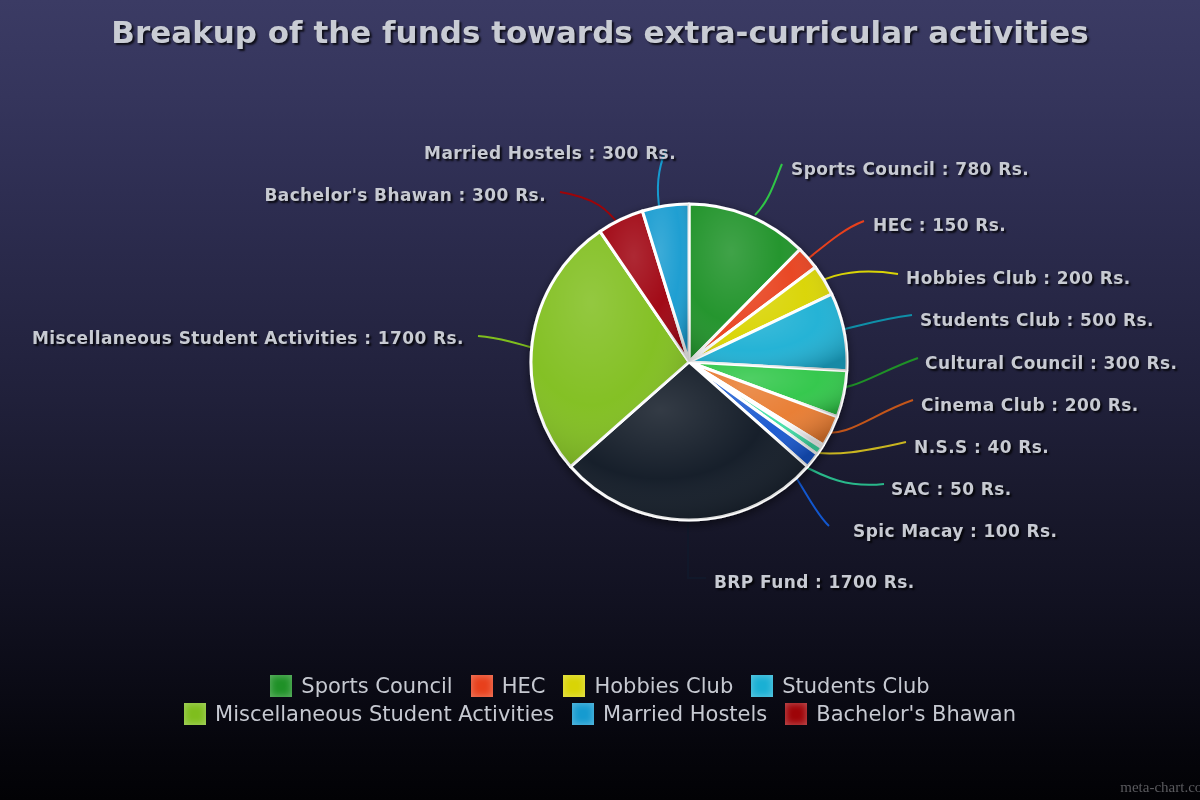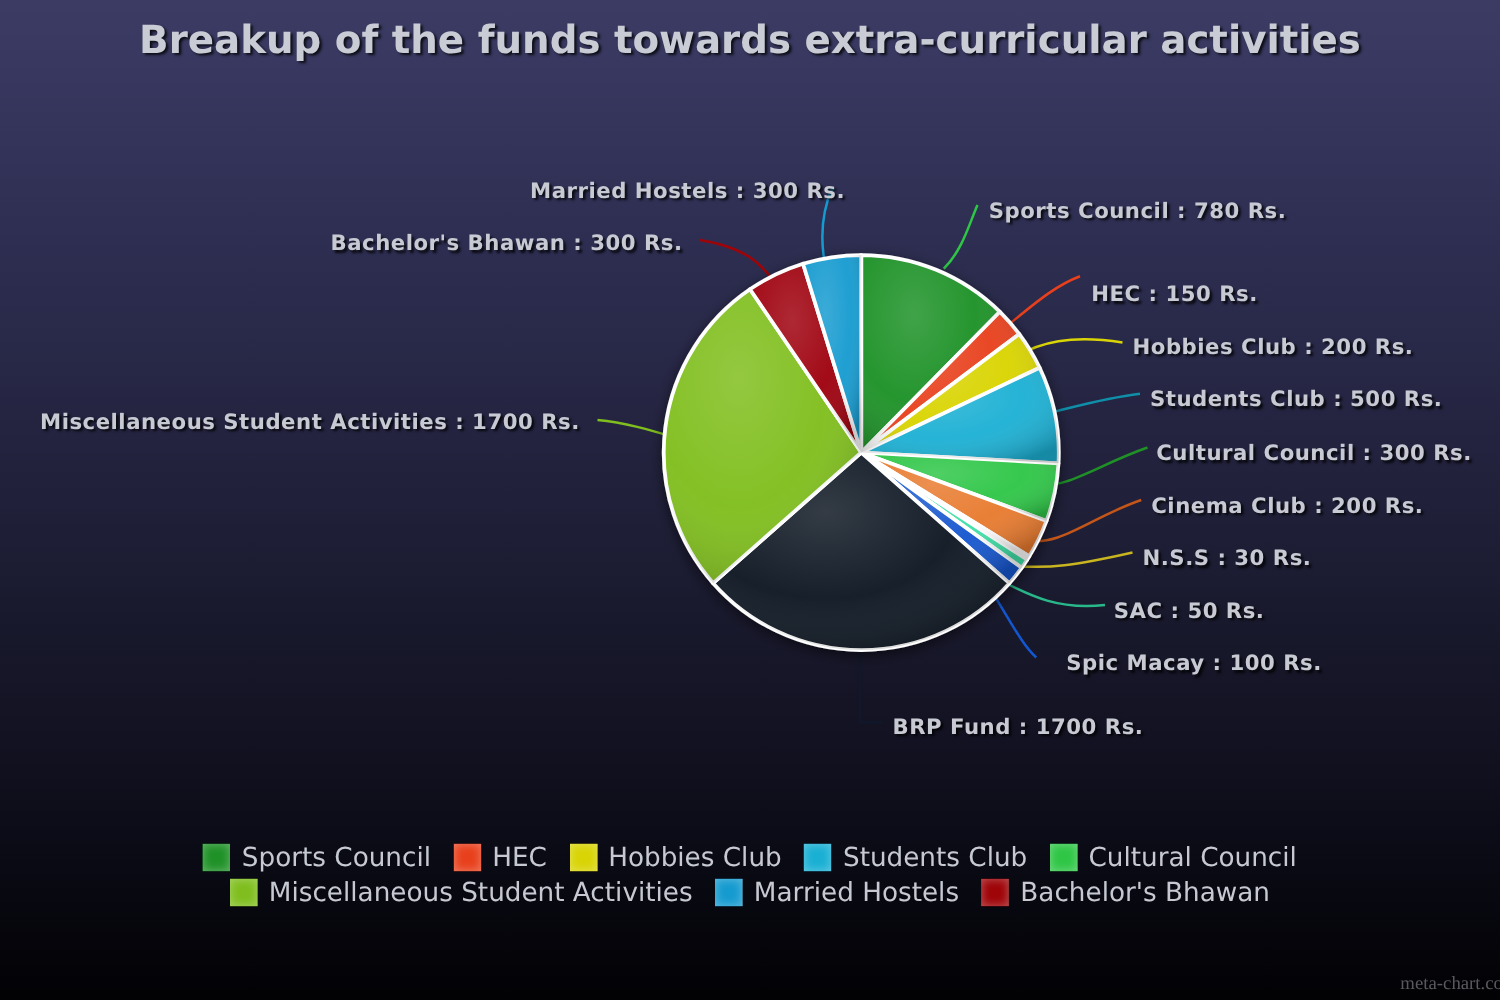--- a/index.html
+++ b/index.html
@@ -161,26 +161,26 @@
         <path d="M 689 362 L 599.9954308259478 231.4542736580728 A 158 158 0 0 1 642.428682443077 211.0194966857898 Z" fill="url(#sliceShade)" stroke="none" pointer-events="none"></path>
         <path d="M 689 362 L 642.428682443077 211.0194966857898 A 158 158 0 0 1 689 204 Z" fill="url(#sliceShade)" stroke="none" pointer-events="none"></path>
       </g>
   </svg>
 
   <div id="callout-layer">
       <div class="callout-label anchor-right" style="left: 660px; top: 143px; margin-left: 16px;">Married Hostels : 300 Rs.</div>
       <div class="callout-label anchor-right" style="left: 546px; top: 185px;">Bachelor's Bhawan : 300 Rs.</div>
       <div class="callout-label" style="left: 32px; top: 328px;">Miscellaneous Student Activities : 1700 Rs.</div>
       <div class="callout-label" style="left: 791px; top: 159px;">Sports Council : 780 Rs.</div>
-      <div class="callout-label" style="left: 873px; top: 226px;">HEC : 150 Rs.</div>
+      <div class="callout-label" style="left: 873px; top: 215px;">HEC : 150 Rs.</div>
       <div class="callout-label" style="left: 906px; top: 268px;">Hobbies Club : 200 Rs.</div>
       <div class="callout-label" style="left: 920px; top: 310px;">Students Club : 500 Rs.</div>
       <div class="callout-label" style="left: 925px; top: 353px;">Cultural Council : 300 Rs.</div>
       <div class="callout-label" style="left: 921px; top: 395px; text-align: right;">Cinema Club : 200 Rs.</div>
-      <div class="callout-label" style="left: 914px; top: 437px;">N.S.S : 30 Rs.</div>
+      <div class="callout-label" style="left: 914px; top: 437px;">N.S.S : 40 Rs.</div>
       <div class="callout-label" style="left: 891px; top: 479px;">SAC : 50 Rs.</div>
       <div class="callout-label" style="left: 853px; top: 521px;">Spic Macay : 100 Rs.</div>
       <div class="callout-label" style="left: 714px; top: 572px;">BRP Fund : 1700 Rs.</div>
     </div>
 
   <div id="legend">
       <div class="legend-row">
         <div class="legend-item">
           <span class="legend-swatch" style="background: rgb(31, 145, 39);"></span>
           <span class="legend-text">Sports Council</span>
@@ -190,24 +190,20 @@
           <span class="legend-text">HEC</span>
         </div>
         <div class="legend-item">
           <span class="legend-swatch" style="background: rgb(217, 212, 6);"></span>
           <span class="legend-text">Hobbies Club</span>
         </div>
         <div class="legend-item">
           <span class="legend-swatch" style="background: rgb(26, 176, 212);"></span>
           <span class="legend-text">Students Club</span>
         </div>
-        <div class="legend-item">
-          <span class="legend-swatch" style="background: rgb(47, 198, 70);"></span>
-          <span class="legend-text">Cultural Council</span>
-        </div>
       </div>
       <div class="legend-row">
         <div class="legend-item">
           <span class="legend-swatch" style="background: rgb(127, 190, 30);"></span>
           <span class="legend-text">Miscellaneous Student Activities</span>
         </div>
         <div class="legend-item">
           <span class="legend-swatch" style="background: rgb(22, 155, 208);"></span>
           <span class="legend-text">Married Hostels</span>
         </div>

